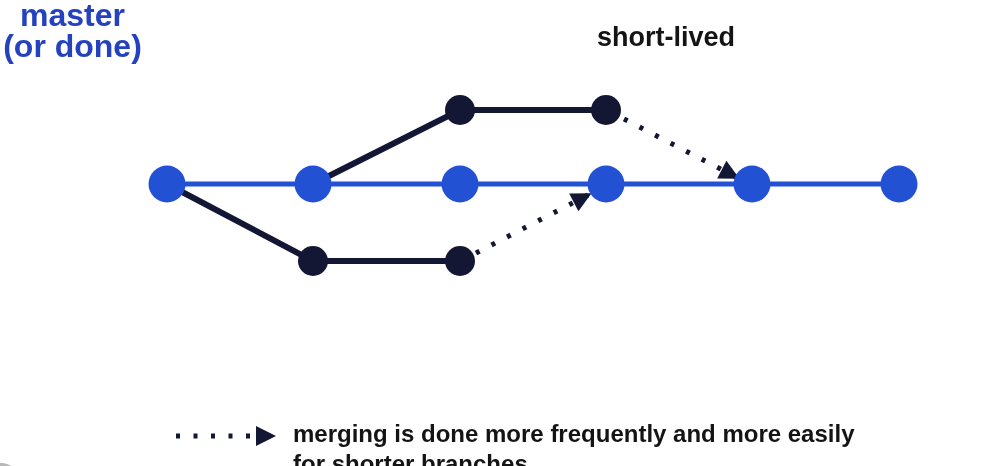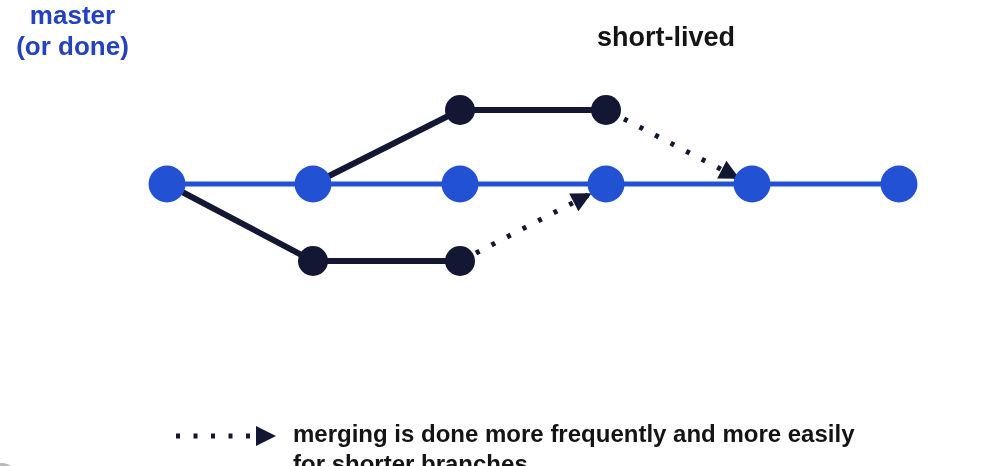--- a/index.html
+++ b/index.html
@@ -32,21 +32,21 @@
 
   .label {
     position: absolute;
     font-weight: bold;
     white-space: nowrap;
   }
   .master-label {
     left: 0; top: 159; width: 145;
     width: 145px;
     text-align: center;
-    font-size: 26px; line-height: 31px;
+    font-size: 32px; line-height: 31px;
     color: var(--master-label-blue);
   }
   .short-lived-label {
     left: 566px; top: 22px; width: 200px;
     text-align: center;
     font-size: 27px; line-height: 31px;
     color: var(--text-black);
   }
   .legend-text {
     left: 293px; top: 407px;

